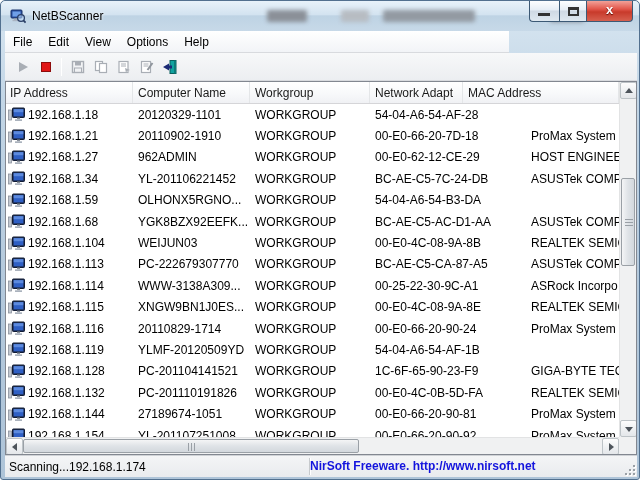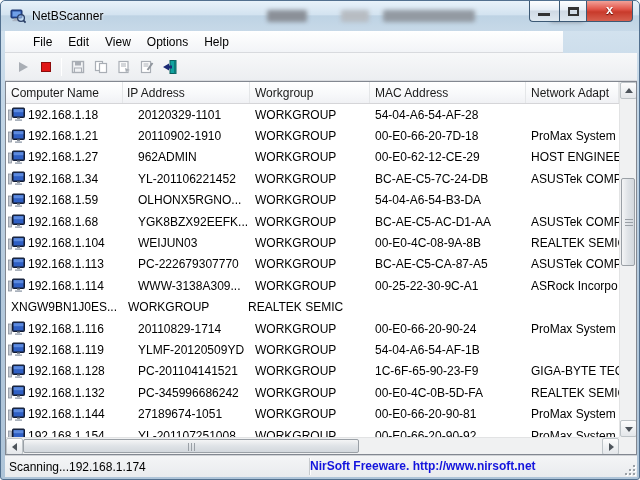--- a/index.html
+++ b/index.html
@@ -24,23 +24,23 @@
   .win-btn.min{width:30px;border-radius:0 0 0 4px;border-right:none;}
   .win-btn.max{width:28px;}
   .win-btn.close{width:46px;border-radius:0 0 4px 0;border-left:none;
     background:linear-gradient(180deg,#f2a198 0%,#e2574b 40%,#c83a2b 55%,#d6604f 100%);}
   .glyph-min{position:absolute;left:8px;bottom:5px;width:12px;height:3px;background:#333;}
   .glyph-max{position:absolute;left:8px;top:6px;width:11px;height:9px;border:2px solid #333;border-top-width:3px;}
   .glyph-close{position:absolute;left:0;top:1px;width:100%;text-align:center;color:#fff;
     font-weight:bold;font-size:13px;text-shadow:0 1px 1px #5e0d05;}
 
   
-  .menubar{position:absolute;left:4px;top:30px;width:558px;height:22px;
+  .menubar{position:absolute;left:4px;top:30px;width:504px;height:22px;
     background:linear-gradient(180deg,#ffffff,#f2f4f7);border-bottom:1px solid #d8dade;
-    display:flex;align-items:center;padding-left:20px;}
+    display:flex;align-items:center;padding-left:0;}
   .menu-item{padding:3px 8px;color:#000;}
 
   
   .toolbar{position:absolute;left:4px;top:52px;width:632px;height:28px;
     background:linear-gradient(180deg,#f7f8f9,#eceef1);border-bottom:1px solid #d8dade;
     display:flex;align-items:center;padding-left:6px;}
   .tool-btn{width:23px;height:22px;display:flex;align-items:center;justify-content:center;}
   .tool-sep{width:1px;height:18px;background:#c6c9cd;border-right:1px solid #fff;margin:0 4px;}
 
   
@@ -184,25 +184,25 @@
         <rect x="8" y="1.5" width="6" height="13" fill="#11a3a0" stroke="#0b5f5d"></rect>
         <rect x="12" y="1.5" width="2" height="13" fill="#0d7c7a"></rect>
         <polygon points="1,8 7,4.5 7,6.5 10,6.5 10,9.5 7,9.5 7,11.5" fill="#1b2a75"></polygon>
       </svg>
     </div>
   </div>
 
   <div class="listview">
     <div class="lv-inner">
       <div class="lv-header">
+        <div class="hcell c-ip">IP Address</div>
         <div class="hcell c-name">Computer Name</div>
-        <div class="hcell c-ip">IP Address</div>
         <div class="hcell c-wg">Workgroup</div>
+        <div class="hcell c-adapter">Network Adapt</div>
         <div class="hcell c-mac">MAC Address</div>
-        <div class="hcell c-adapter">Network Adapt</div>
       </div>
 
       <div class="lv-body">
   <div class="lv-row">
     <div class="cell c-ip">
       <svg class="pc-icon" viewBox="0 0 17 15">
         <rect x="0.5" y="3" width="3" height="10" fill="#c3c8d0" stroke="#8a919c" stroke-width="0.8"></rect>
         <rect x="4.5" y="1" width="12" height="9.5" rx="0.8" fill="#1d2e52" stroke="#101a33"></rect>
         <rect x="5.7" y="2.2" width="9.6" height="7.1" fill="#2f5fc4"></rect>
         <rect x="5.7" y="2.2" width="9.6" height="3" fill="#5d8ade"></rect>
@@ -355,22 +355,34 @@
       </svg>
       <span class="txt">192.168.1.114</span>
     </div>
     <div class="cell c-name"><span class="txt">WWW-3138A309...</span></div>
     <div class="cell c-wg"><span class="txt">WORKGROUP</span></div>
     <div class="cell c-mac"><span class="txt">00-25-22-30-9C-A1</span></div>
     <div class="cell c-adapter"><span class="txt">ASRock Incorpo</span></div>
   </div>
 
   <div class="lv-row">
+    <div class="cell c-ip">
+      <svg class="pc-icon" viewBox="0 0 17 15">
+        <rect x="0.5" y="3" width="3" height="10" fill="#c3c8d0" stroke="#8a919c" stroke-width="0.8"></rect>
+        <rect x="4.5" y="1" width="12" height="9.5" rx="0.8" fill="#1d2e52" stroke="#101a33"></rect>
+        <rect x="5.7" y="2.2" width="9.6" height="7.1" fill="#2f5fc4"></rect>
+        <rect x="5.7" y="2.2" width="9.6" height="3" fill="#5d8ade"></rect>
+        <rect x="9" y="10.5" width="3" height="1.8" fill="#8a919c"></rect>
+        <rect x="7" y="12.3" width="7" height="1.7" fill="#aab2bd"></rect>
+      </svg>
+      <span class="txt">192.168.1.115</span>
+    </div>
     <div class="cell c-name"><span class="txt">XNGW9BN1J0ES...</span></div>
     <div class="cell c-wg"><span class="txt">WORKGROUP</span></div>
+    <div class="cell c-mac"><span class="txt">00-E0-4C-08-9A-8E</span></div>
     <div class="cell c-adapter"><span class="txt">REALTEK SEMIC</span></div>
   </div>
 
   <div class="lv-row">
     <div class="cell c-ip">
       <svg class="pc-icon" viewBox="0 0 17 15">
         <rect x="0.5" y="3" width="3" height="10" fill="#c3c8d0" stroke="#8a919c" stroke-width="0.8"></rect>
         <rect x="4.5" y="1" width="12" height="9.5" rx="0.8" fill="#1d2e52" stroke="#101a33"></rect>
         <rect x="5.7" y="2.2" width="9.6" height="7.1" fill="#2f5fc4"></rect>
         <rect x="5.7" y="2.2" width="9.6" height="3" fill="#5d8ade"></rect>
@@ -426,21 +438,21 @@
       <svg class="pc-icon" viewBox="0 0 17 15">
         <rect x="0.5" y="3" width="3" height="10" fill="#c3c8d0" stroke="#8a919c" stroke-width="0.8"></rect>
         <rect x="4.5" y="1" width="12" height="9.5" rx="0.8" fill="#1d2e52" stroke="#101a33"></rect>
         <rect x="5.7" y="2.2" width="9.6" height="7.1" fill="#2f5fc4"></rect>
         <rect x="5.7" y="2.2" width="9.6" height="3" fill="#5d8ade"></rect>
         <rect x="9" y="10.5" width="3" height="1.8" fill="#8a919c"></rect>
         <rect x="7" y="12.3" width="7" height="1.7" fill="#aab2bd"></rect>
       </svg>
       <span class="txt">192.168.1.132</span>
     </div>
-    <div class="cell c-name"><span class="txt">PC-345996686242</span></div>
+    <div class="cell c-name"><span class="txt">PC-201110191826</span></div>
     <div class="cell c-wg"><span class="txt">WORKGROUP</span></div>
     <div class="cell c-mac"><span class="txt">00-E0-4C-0B-5D-FA</span></div>
     <div class="cell c-adapter"><span class="txt">REALTEK SEMIC</span></div>
   </div>
 
   <div class="lv-row">
     <div class="cell c-ip">
       <svg class="pc-icon" viewBox="0 0 17 15">
         <rect x="0.5" y="3" width="3" height="10" fill="#c3c8d0" stroke="#8a919c" stroke-width="0.8"></rect>
         <rect x="4.5" y="1" width="12" height="9.5" rx="0.8" fill="#1d2e52" stroke="#101a33"></rect>

